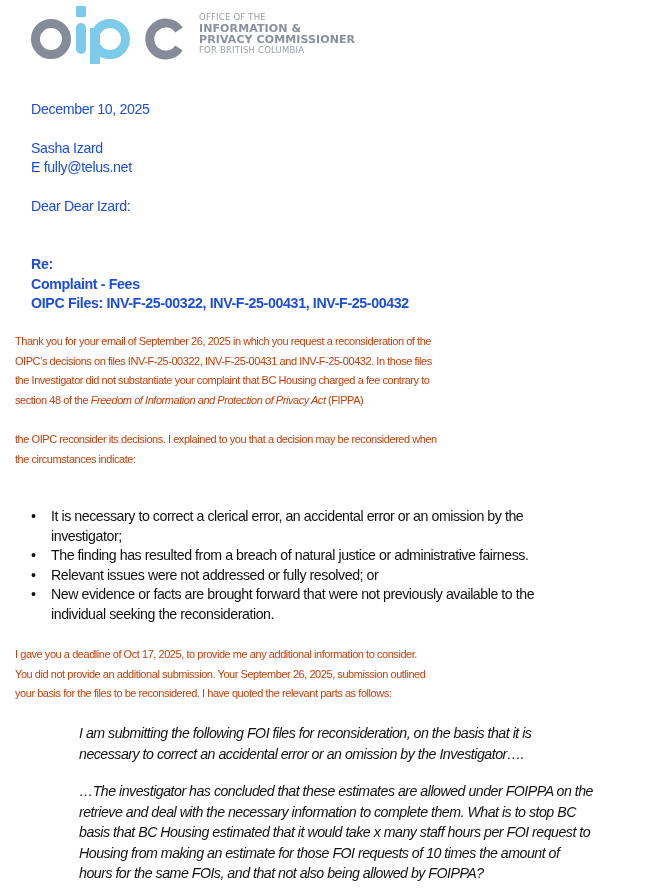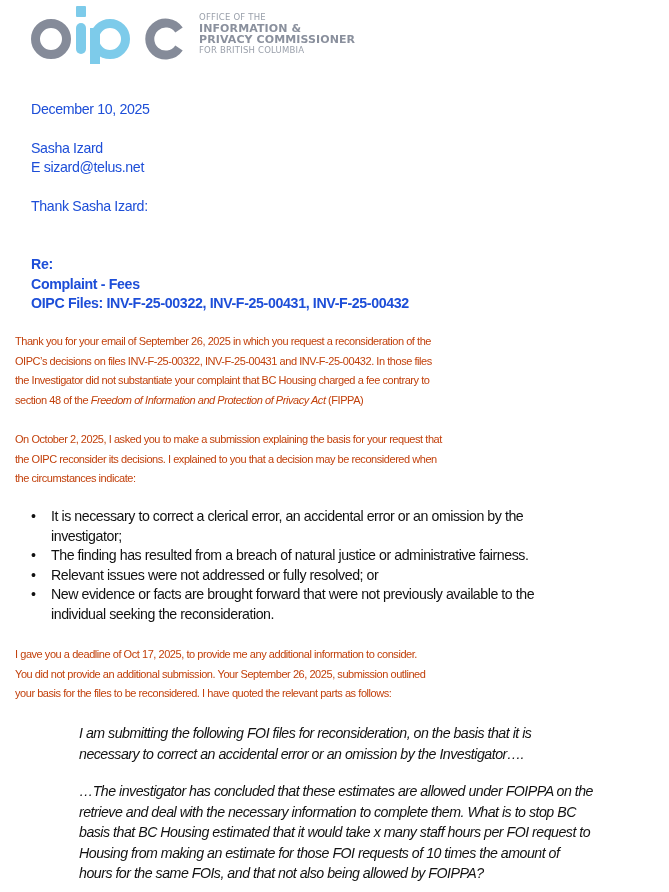--- a/index.html
+++ b/index.html
@@ -139,40 +139,39 @@
       <span class="bold">PRIVACY COMMISSIONER</span>
       <span class="light">FOR BRITISH COLUMBIA</span>
     </div>
   </div>
 
   <div class="text" style="top:99px">December 10, 2025</div>
 
   <div class="text" style="top:138px">Sasha Izard</div>
   <div class="text" style="top:157px">
     <span>E</span>
-    <span>sizard@telus.net</span>
-  </div>
-
-  <div class="text" style="top:196px">Thank Sasha Izard:</div>
+    <span>fully@telus.net</span>
+  </div>
+
+  <div class="text" style="top:196px">Dear Dear Izard:</div>
 
   <div class="text bold re-row" style="top:254px">
     <span class="re-label">Re:</span>
     <span>Complaint - Fees</span>
   </div>
   <div class="text bold" style="top:293px">OIPC Files: INV-F-25-00322, INV-F-25-00431, INV-F-25-00432</div>
 
   <div class="para" style="top:332px">
     <span class="line">Thank you for your email of September 26, 2025 in which you request a reconsideration of the</span>
     <span class="line">OIPC’s decisions on files INV-F-25-00322, INV-F-25-00431 and INV-F-25-00432.  In those files</span>
     <span class="line">the Investigator did not substantiate your complaint that BC Housing charged a fee contrary to</span>
     <span class="line"><span>section 48 of the </span><i>Freedom of Information and Protection of Privacy Act</i><span> (FIPPA)</span></span>
   </div>
 
   <div class="para" style="top:430px">
-    <span class="line">On October 2, 2025, I asked you to make a submission explaining the basis for your request that</span>
     <span class="line">the OIPC reconsider its decisions. I explained to you that a decision may be reconsidered when</span>
     <span class="line">the circumstances indicate:</span>
   </div>
 
   <ul class="bullets">
     <li>
       <span class="dot">•</span>
       <span class="line">It is necessary to correct a clerical error, an accidental error or an omission by the</span>
       <span class="line">investigator;</span>
     </li>

